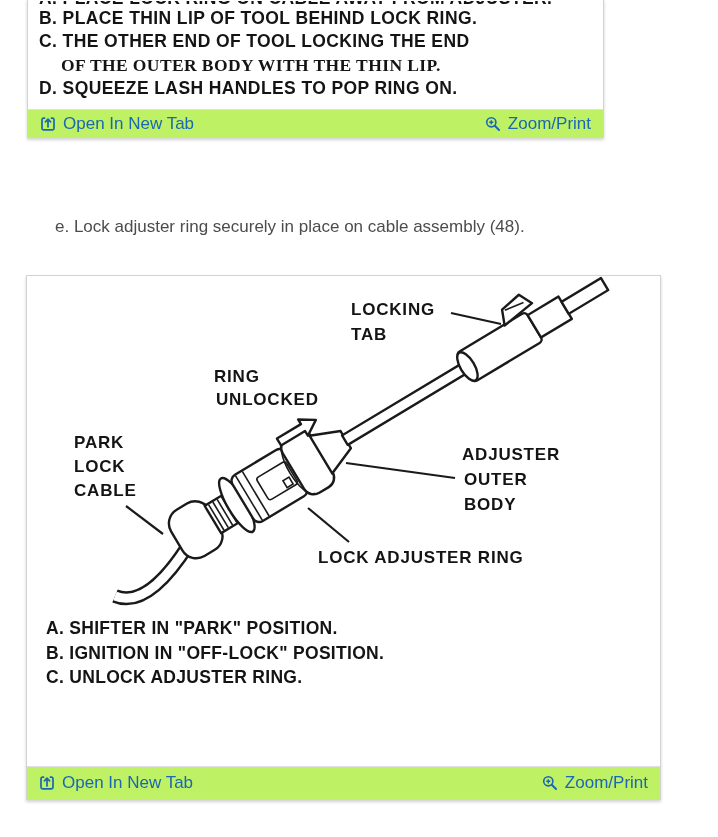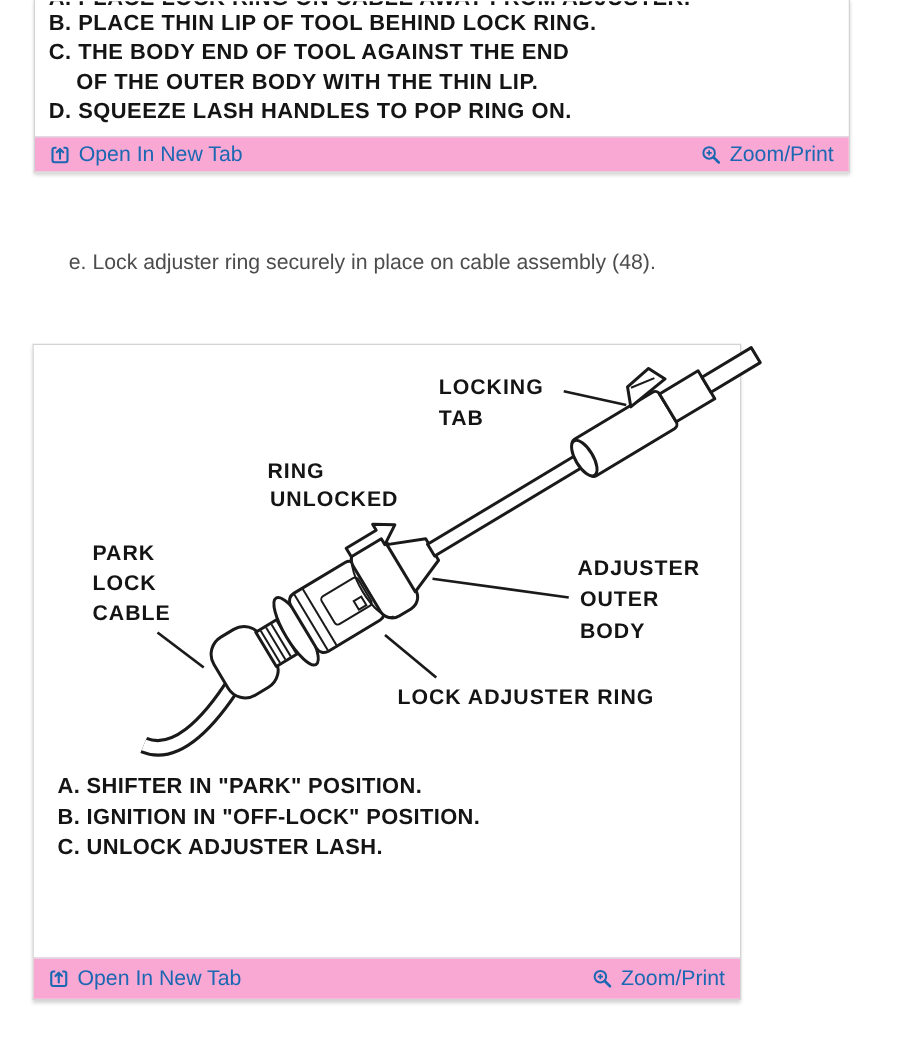--- a/index.html
+++ b/index.html
@@ -6,50 +6,50 @@
   html,body { background:#ffffff; }
   .page {
     position:relative; width:718px; height:837px; background:#ffffff;
     font-family:"Liberation Sans", sans-serif; overflow:hidden;
   }
   
   .figure-box {
     position:absolute; background:#ffffff;
     border:1px solid #d3d3d3; box-shadow:0 2px 3px rgba(0,0,0,0.18);
   }
-  #figure1 { left:27px; top:-1px; width:653px; height:139px; border-top:none; }
-  #figure2 { left:26px; top:275px; width:567px; height:525px; }
+  #figure1 { left:27px; top:-1px; width:577px; height:139px; border-top:none; }
+  #figure2 { left:26px; top:275px; width:635px; height:525px; }
 
   .scan-text {
     font-weight:bold; color:#141414; letter-spacing:0.4px;
     font-size:17.5px; line-height:23.3px; white-space:nowrap;
   }
   #figure1 .scan-lines { padding:2px 0 0 11px; }
   #figure1 .clipped-line { height:6px; overflow:hidden; }
   #figure1 .clipped-line span { display:block; margin-top:-14px; }
-  #figure1 .indent { padding-left:22px; }
+  #figure1 .indent { padding-left:22px;font-family:Liberation Serif, serif; }
 
   
   .link-bar {
     position:absolute; left:0; right:0; bottom:0;
-    background:#f9a8d4; border-top:1px solid #dcdfe3;
+    background:#bef264; border-top:1px solid #dcdfe3;
     display:flex; justify-content:space-between; align-items:center;
     padding:0 12px;
   }
   #figure1 .link-bar { height:28px; }
   #figure2 .link-bar { height:33px; }
   .bar-link {
     color:#1b67b2; font-size:17px; text-decoration:none;
     display:inline-flex; align-items:center; gap:7px; cursor:pointer;
   }
   .bar-link svg { display:block; }
 
   
   .step-line {
-    position:absolute; left:55px; top:200px;
+    position:absolute; left:55px; top:217px;
     font-size:17px; color:#4c4c4c;
   }
 
   
   .diagram-svg { position:absolute; left:0; top:0; }
   .dia-label {
     font-family:"Liberation Sans", sans-serif; font-weight:bold;
     font-size:17px; fill:#141414; letter-spacing:0.8px;
   }
   .dia-stroke { stroke:#1a1a1a; fill:#ffffff; stroke-width:2.4; stroke-linejoin:round; }
@@ -66,21 +66,21 @@
 <body>
 
 <div class="page">
 
   <div class="figure-box" id="figure1">
     <div class="scan-lines">
       <div class="clipped-line scan-text">
         <span>A. PLACE LOCK RING ON CABLE AWAY FROM ADJUSTER.</span>
       </div>
       <div class="scan-text">B. PLACE THIN LIP OF TOOL BEHIND LOCK RING.</div>
-      <div class="scan-text">C. THE BODY END OF TOOL AGAINST THE END</div>
+      <div class="scan-text">C. THE OTHER END OF TOOL LOCKING THE END</div>
       <div class="scan-text indent">OF THE OUTER BODY WITH THE THIN LIP.</div>
       <div class="scan-text">D. SQUEEZE LASH HANDLES TO POP RING ON.</div>
     </div>
     <div class="link-bar">
       <a class="bar-link">
         <span>
           <svg width="16" height="16" viewBox="0 0 16 16">
             <path d="M5.2 2.2 H3.6 A1.6 1.6 0 0 0 2 3.8 V12.2 A1.6 1.6 0 0 0 3.6 13.8 H12.4 A1.6 1.6 0 0 0 14 12.2 V3.8 A1.6 1.6 0 0 0 12.4 2.2 H10.8" fill="none" stroke="#1b67b2" stroke-width="1.7"></path>
             <path d="M8 11 V3.4 M5.4 5.8 L8 3.2 L10.6 5.8" fill="none" stroke="#1b67b2" stroke-width="1.7" stroke-linecap="round" stroke-linejoin="round"></path>
           </svg>
@@ -163,21 +163,21 @@
       <text class="dia-label" x="47" y="220">CABLE</text>
       <text class="dia-label" x="435" y="184">ADJUSTER</text>
       <text class="dia-label" x="437" y="209">OUTER</text>
       <text class="dia-label" x="437" y="234">BODY</text>
       <text class="dia-label" x="291" y="287">LOCK ADJUSTER RING</text>
     </svg>
 
     <div class="fig2-list">
       <div>A. SHIFTER IN "PARK" POSITION.</div>
       <div>B. IGNITION IN "OFF-LOCK" POSITION.</div>
-      <div>C. UNLOCK ADJUSTER LASH.</div>
+      <div>C. UNLOCK ADJUSTER RING.</div>
     </div>
 
     <div class="link-bar">
       <a class="bar-link">
         <span>
           <svg width="16" height="16" viewBox="0 0 16 16">
             <path d="M5.2 2.2 H3.6 A1.6 1.6 0 0 0 2 3.8 V12.2 A1.6 1.6 0 0 0 3.6 13.8 H12.4 A1.6 1.6 0 0 0 14 12.2 V3.8 A1.6 1.6 0 0 0 12.4 2.2 H10.8" fill="none" stroke="#1b67b2" stroke-width="1.7"></path>
             <path d="M8 11 V3.4 M5.4 5.8 L8 3.2 L10.6 5.8" fill="none" stroke="#1b67b2" stroke-width="1.7" stroke-linecap="round" stroke-linejoin="round"></path>
           </svg>
         </span>

